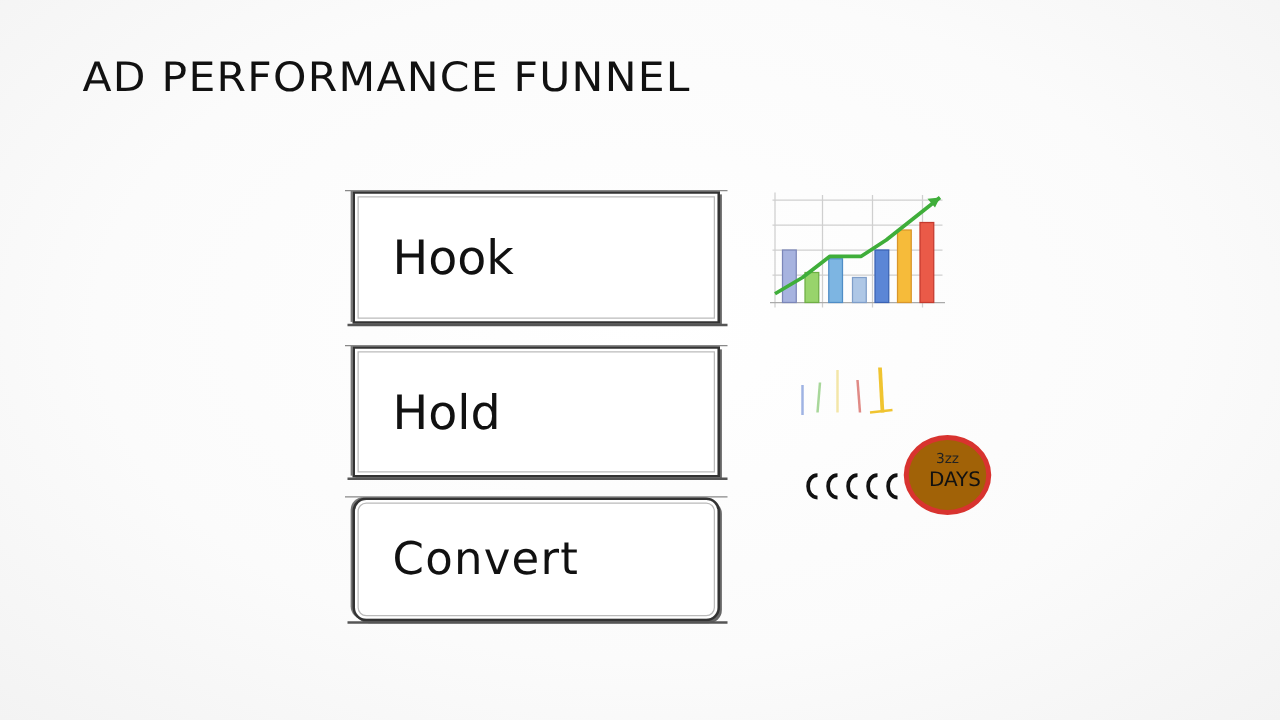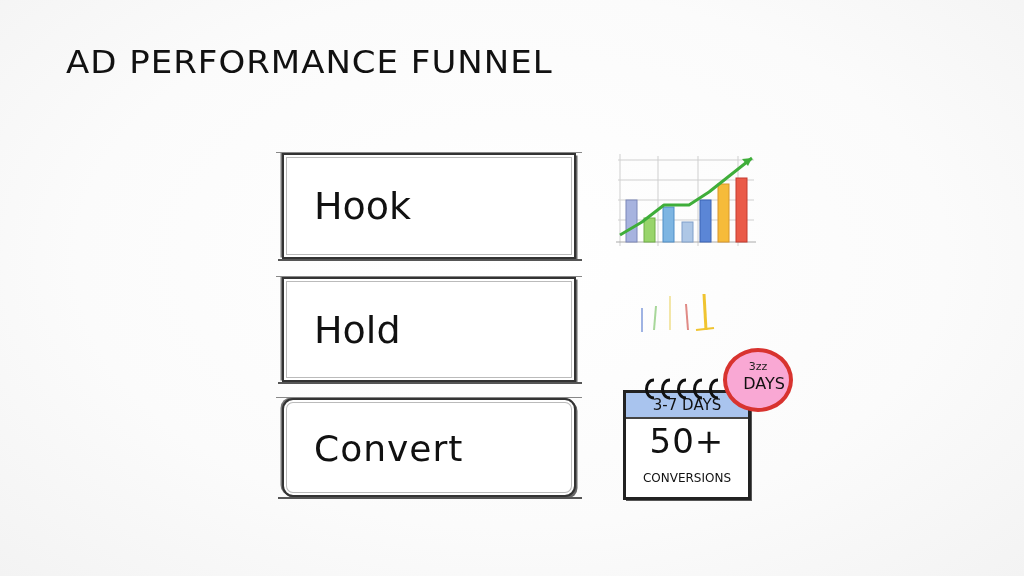--- a/index.html
+++ b/index.html
@@ -54,21 +54,21 @@
     position:absolute; left:0; right:0; top:28px; text-align:center;
     font-size:34px; color:#111; letter-spacing:1px;
   }
   .cal-small {
     position:absolute; left:0; right:0; top:78px; text-align:center;
     font-size:12px; color:#111;
   }
   .rings { position:absolute; left:22px; top:4px; width:80px; height:26px; }
   .badge {
     position:absolute; left:723px; top:348px; width:62px; height:56px;
-    border:4px solid #d8332f; border-radius:50%; background:#f9a8d4;
+    border:4px solid #d8332f; border-radius:50%; background:#a16207;
     text-align:center;
   }
   .badge-top { position:absolute; left:0; right:0; top:8px; font-size:11px; color:#222; }
   .badge-main { position:absolute; left:12px; right:0; top:22px; font-size:16px; color:#111; }
 </style>
 </head>
 <body>
 
 <div class="title">AD PERFORMANCE FUNNEL</div>
 
@@ -108,25 +108,20 @@
 <svg class="mini-bars" viewBox="0 0 90 44">
   <line x1="6" y1="18" x2="6" y2="42" stroke="#9fb3e3" stroke-width="2"></line>
   <line x1="20" y1="16" x2="18" y2="40" stroke="#a8d79a" stroke-width="2"></line>
   <line x1="34" y1="6" x2="34" y2="40" stroke="#f3e6a8" stroke-width="2"></line>
   <line x1="50" y1="14" x2="52" y2="40" stroke="#e08a85" stroke-width="2"></line>
   <line x1="68" y1="4" x2="70" y2="40" stroke="#f0c430" stroke-width="3"></line>
   <path d="M60 40 L78 38" stroke="#f0c430" stroke-width="2" fill="none"></path>
 </svg>
 
 <div class="calendar">
-  <div class="cal-box">
-    <div class="cal-head">3-7 DAYS</div>
-    <div class="cal-big">50+</div>
-    <div class="cal-small">CONVERSIONS</div>
-  </div>
   <svg class="rings" viewBox="0 0 80 26">
     <g fill="none" stroke="#111" stroke-width="3">
       <path d="M12 22 C2 22 2 4 12 4"></path>
       <path d="M28 22 C18 22 18 4 28 4"></path>
       <path d="M44 22 C34 22 34 4 44 4"></path>
       <path d="M60 22 C50 22 50 4 60 4"></path>
       <path d="M76 22 C66 22 66 4 76 4"></path>
     </g>
   </svg>
 </div>

